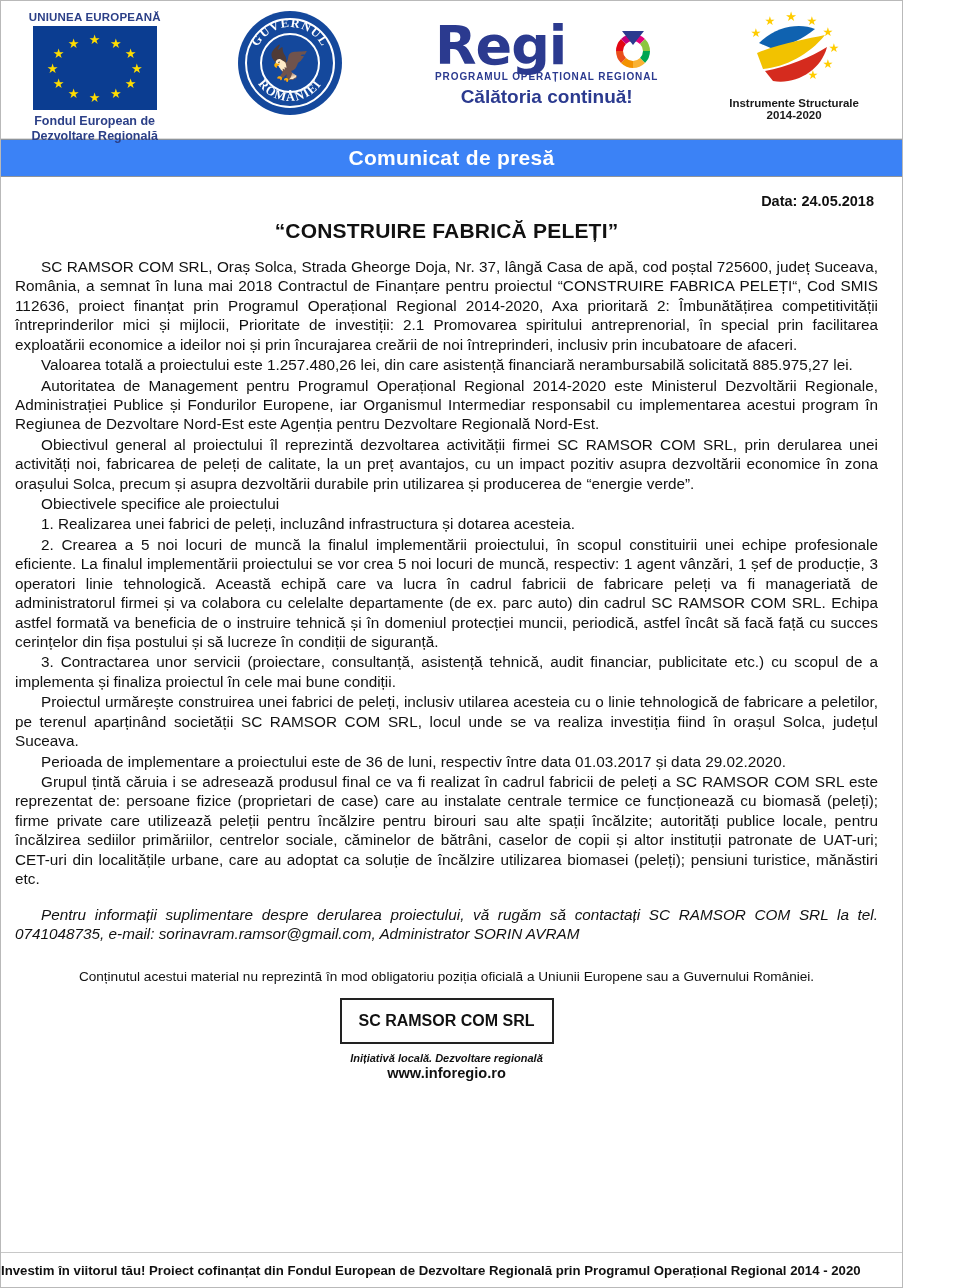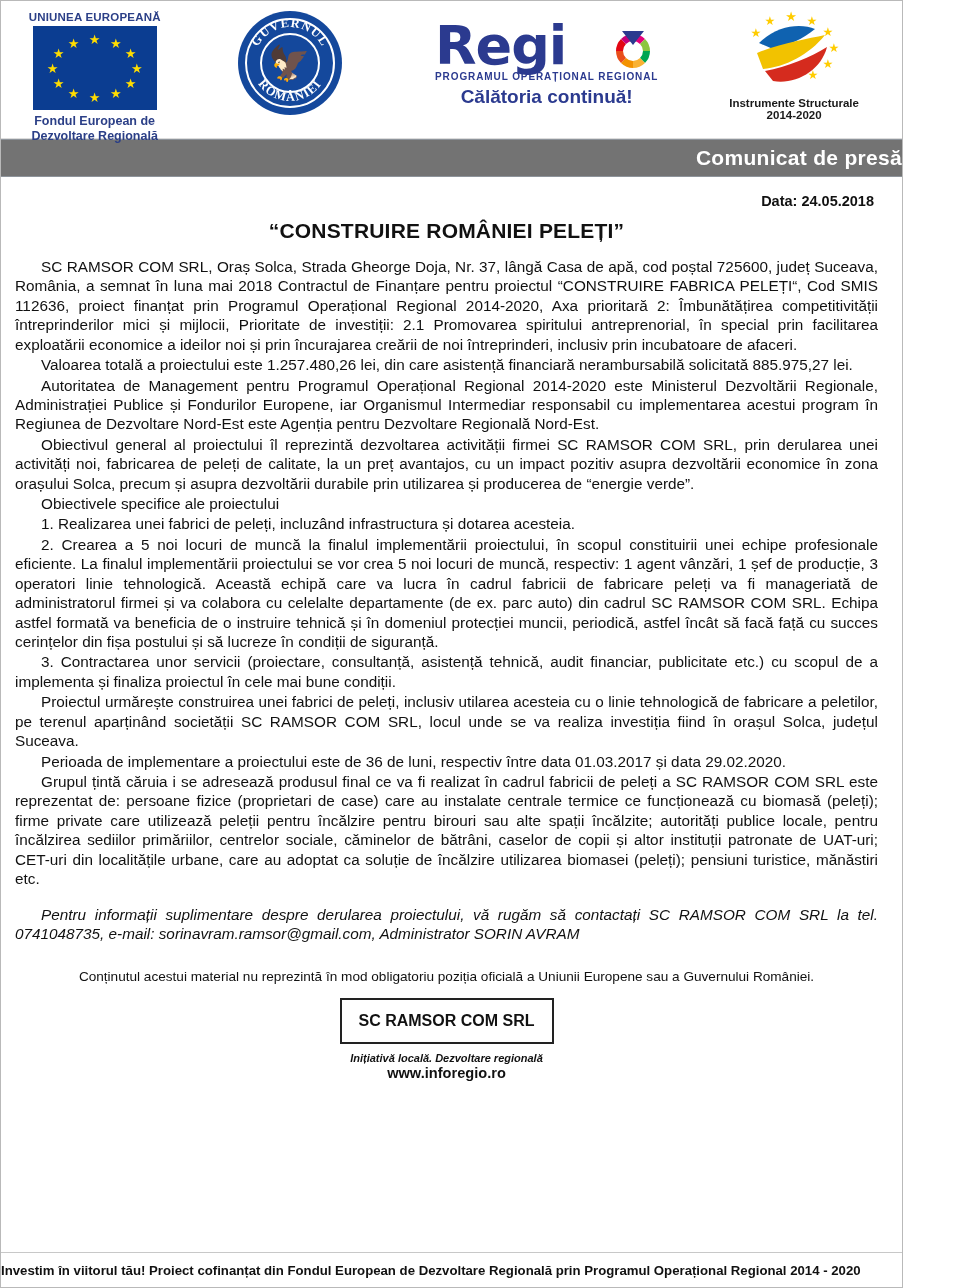--- a/index.html
+++ b/index.html
@@ -97,22 +97,22 @@
     font-size:19px;font-weight:bold;color:#2b3a8f;margin-top:4px;text-align:center;
   }
 
   
   .is-mark{width:130px;height:86px;position:relative;}
   .is-cap1{font-size:11.5px;font-weight:bold;color:#1a1a1a;margin-top:2px;}
   .is-cap2{font-size:11.5px;font-weight:bold;color:#1a1a1a;}
 
   
   .titlebar{
-    height:36px;background:#737373;
-    display:flex;align-items:center;justify-content:flex-end;
+    height:36px;background:#3b82f6;
+    display:flex;align-items:center;justify-content:center;
     border-top:1px solid #8e949b;border-bottom:1px solid #8e949b;
   }
   .titlebar-text{
     color:#ffffff;font-size:21px;font-weight:bold;letter-spacing:.3px;
   }
 
   
   .sheet{
     padding:10px 24px 0 14px;
   }
@@ -263,21 +263,21 @@
   </div>
 
   <div class="titlebar">
     <span class="titlebar-text">Comunicat de presă</span>
   </div>
 
   <div class="sheet">
 
     <div class="date-line">Data: 24.05.2018</div>
 
-    <div class="doc-title">“CONSTRUIRE ROMÂNIEI PELEȚI”</div>
+    <div class="doc-title">“CONSTRUIRE FABRICĂ PELEȚI”</div>
 
     <div id="paragraphs">
         <p class="para"><b>SC RAMSOR COM SRL,</b><span> Oraș Solca, Strada Gheorge Doja, Nr. 37, lângă Casa de apă, cod poștal 725600, județ Suceava, România, a semnat în luna mai 2018 Contractul de Finanțare pentru proiectul “CONSTRUIRE FABRICA PELEȚI“, Cod SMIS 112636, proiect finanțat prin Programul Operațional Regional 2014-2020, Axa prioritară 2: Îmbunătățirea competitivității întreprinderilor mici și mijlocii, Prioritate de investiții: 2.1 Promovarea spiritului antreprenorial, în special prin facilitarea exploatării economice a ideilor noi și prin încurajarea creării de noi întreprinderi, inclusiv prin incubatoare de afaceri.</span></p>
         <p class="para"><span>Valoarea totală a proiectului este </span><b>1.257.480,26 lei,</b><span> din care asistență financiară nerambursabilă solicitată </span><b>885.975,27 lei.</b></p>
         <p class="para"><span>Autoritatea de Management pentru Programul Operațional Regional 2014-2020 este Ministerul Dezvoltării Regionale, Administrației Publice și Fondurilor Europene, iar Organismul Intermediar responsabil cu implementarea acestui program în Regiunea de Dezvoltare Nord-Est este Agenția pentru Dezvoltare Regională Nord-Est.</span></p>
         <p class="para"><b>Obiectivul general</b><span> al proiectului îl reprezintă dezvoltarea activității firmei SC RAMSOR COM SRL, prin derularea unei activități noi, fabricarea de peleți de calitate, la un preț avantajos, cu un impact pozitiv asupra dezvoltării economice în zona orașului Solca, precum și asupra dezvoltării durabile prin utilizarea și producerea de “energie verde”.</span></p>
         <p class="para"><b>Obiectivele specifice ale proiectului</b></p>
         <p class="para"><span>1. Realizarea unei fabrici de peleți, incluzând infrastructura și dotarea acesteia.</span></p>
         <p class="para"><span>2. Crearea a 5 noi locuri de muncă la finalul implementării proiectului, în scopul constituirii unei echipe profesionale eficiente. La finalul implementării proiectului se vor crea 5 noi locuri de muncă, respectiv: 1 agent vânzări, 1 șef de producție, 3 operatori linie tehnologică. Această echipă care va lucra în cadrul fabricii de fabricare peleți va fi manageriată de administratorul firmei și va colabora cu celelalte departamente (de ex. parc auto) din cadrul SC RAMSOR COM SRL. Echipa astfel formată va beneficia de o instruire tehnică și în domeniul protecției muncii, periodică, astfel încât să facă față cu succes cerințelor din fișa postului și să lucreze în condiții de siguranță.</span></p>
         <p class="para"><span>3. Contractarea unor servicii (proiectare, consultanță, asistență tehnică, audit financiar, publicitate etc.) cu scopul de a implementa și finaliza proiectul în cele mai bune condiții.</span></p>

